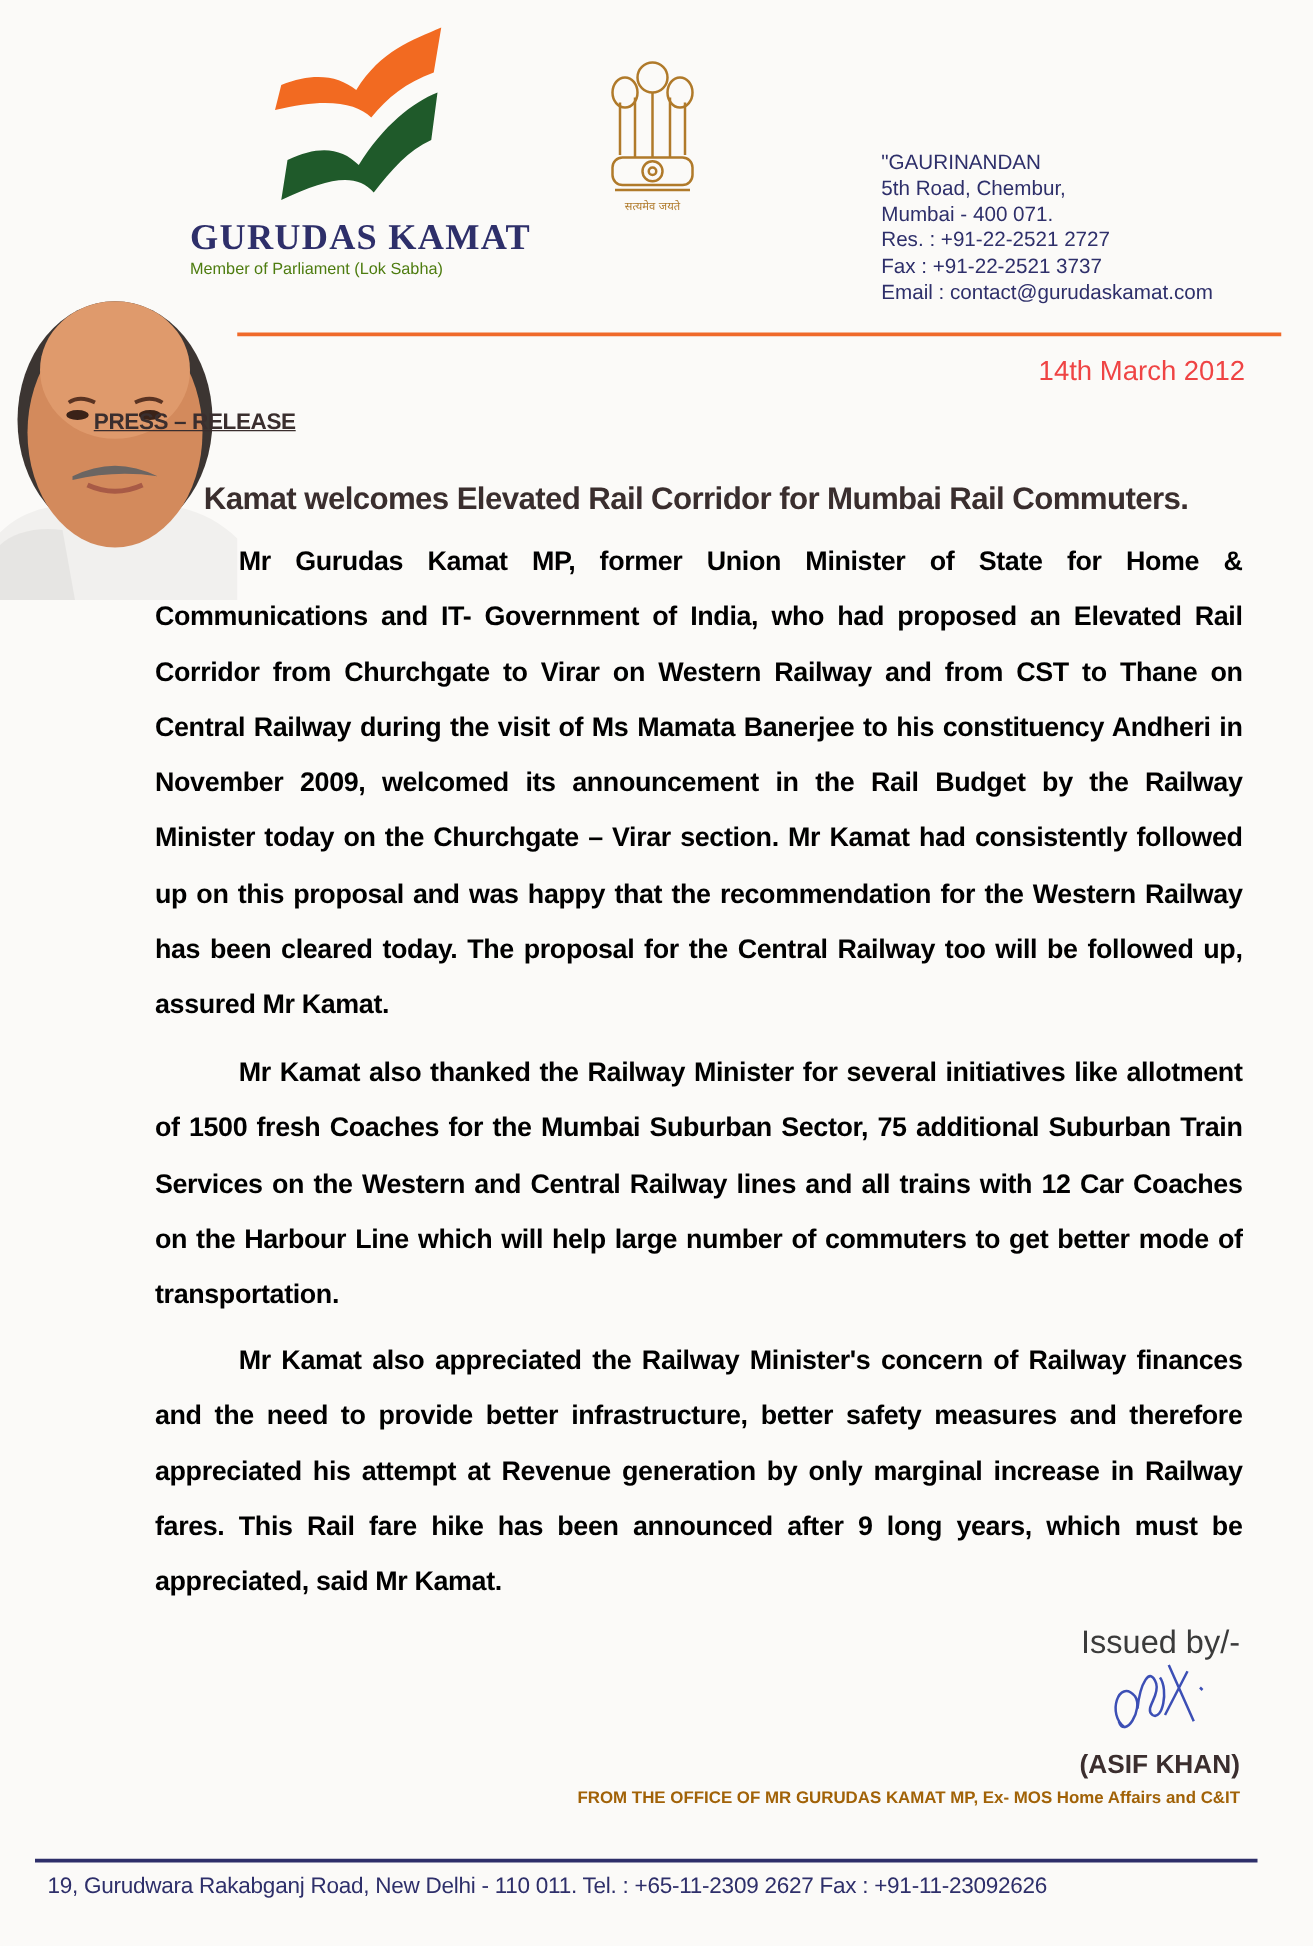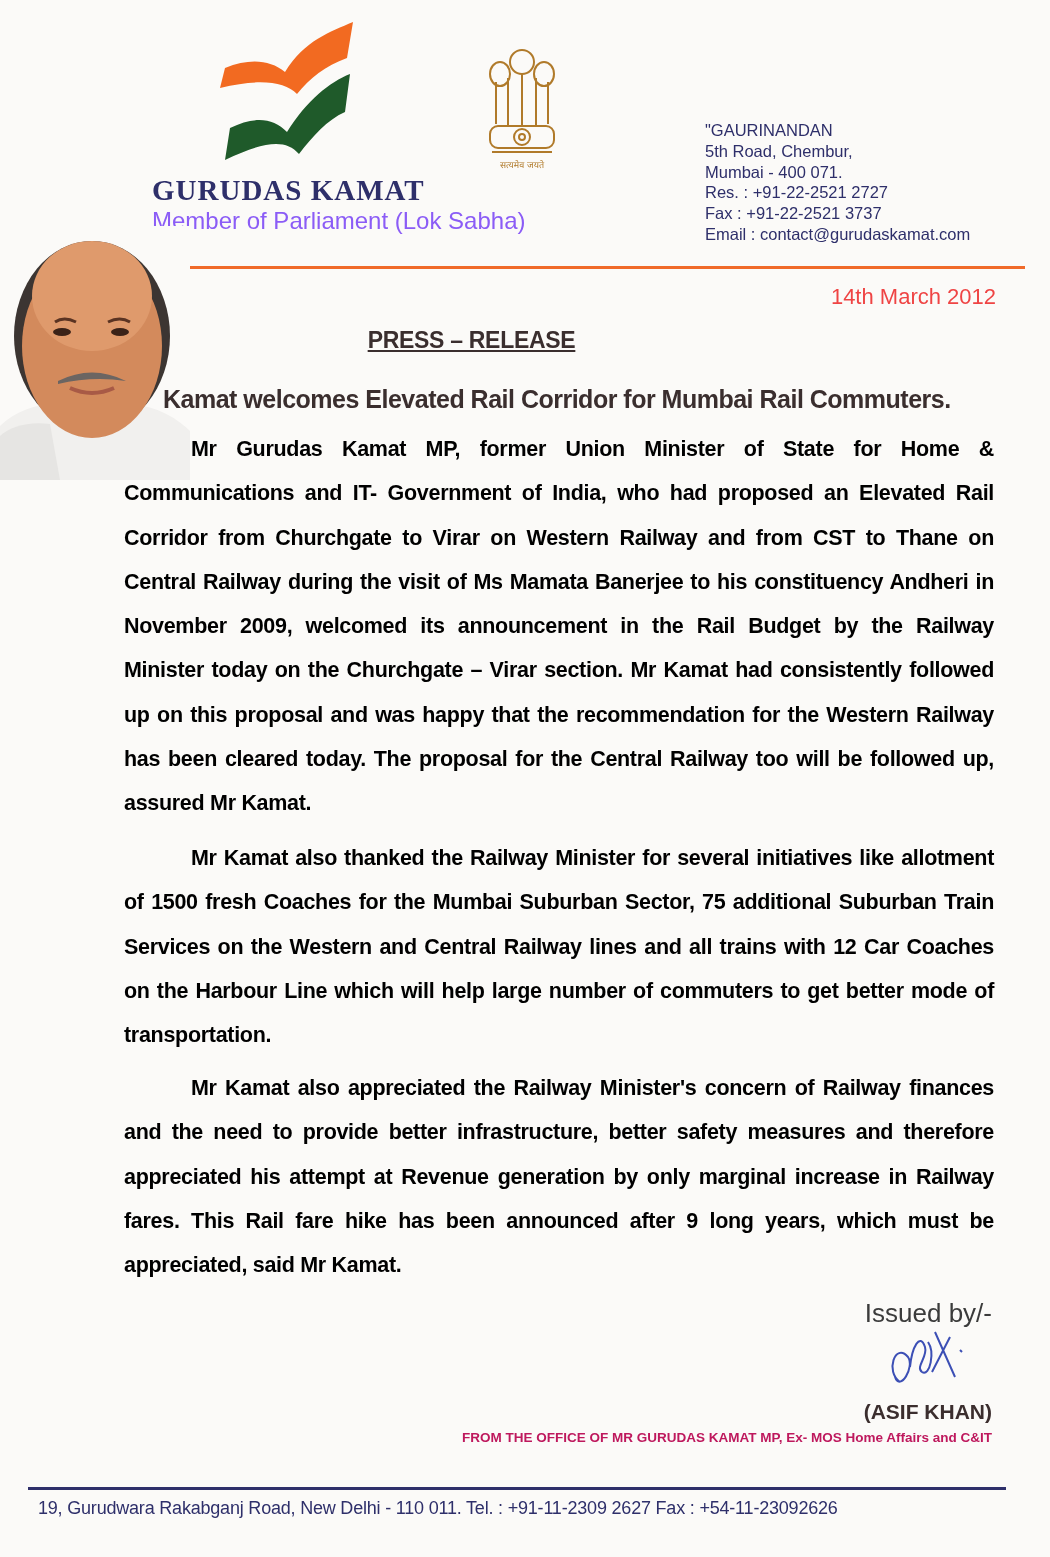--- a/index.html
+++ b/index.html
@@ -22,22 +22,22 @@
     .name {
       left: 152px; top: 174px;
       font-family: "Liberation Serif", serif;
       font-weight: bold;
       font-size: 29px;
       letter-spacing: 1px;
       color: #2e2f6a;
     }
     .designation {
       left: 152px; top: 207px;
-      font-size: 24px;
-      color: #8b5cf6;
+      font-size: 13px;
+      color: #4d7c0f;
     }
     .address {
       left: 705px; top: 120px;
       font-size: 16.5px;
       line-height: 20.8px;
       color: #2e2f6a;
     }
     .orange-rule {
       left: 155px; top: 266px; width: 870px; height: 3px;
       background: #f06a2a;
@@ -47,25 +47,25 @@
       font-size: 22px;
       color: #ef4444;
     }
 
     
     .photo { left: 0; top: 226px; width: 190px; height: 254px; }
 
     
     .press-title {
       left: 0; width: 868px; top: 327px;
-      text-align: center;
+      text-align: left;
       padding-left: 75px;
       box-sizing: border-box;
       font-weight: bold;
-      font-size: 23px;
+      font-size: 18px;
       color: #3a2e2e;
       text-decoration: underline;
       letter-spacing: -0.3px;
     }
     .headline {
       left: 163px; top: 385px;
       font-weight: bold;
       font-size: 25px;
       color: #3a2e2e;
       letter-spacing: -0.5px;
@@ -95,21 +95,21 @@
     .signer {
       right: 58px; top: 1400px;
       font-weight: bold;
       font-size: 21px;
       color: #3b2e2e;
     }
     .office-line {
       right: 58px; top: 1428px;
       font-weight: bold;
       font-size: 13.5px;
-      color: #be185d;
+      color: #a16207;
       text-align: left;
       line-height: 19px;
       white-space: nowrap;
     }
 
     
     .navy-rule {
       left: 28px; top: 1487px; width: 978px; height: 3px;
       background: #2e2f6a;
     }
@@ -189,13 +189,13 @@
   <path d="M20 60 C5 50, 15 20, 28 35 C35 45, 20 70, 15 55 M30 45 C32 25, 40 10, 45 25 C48 35, 35 45, 42 50 C50 55, 55 30, 48 20 M55 10 L75 55 M70 15 L52 50 M80 28 L82 30" stroke="#3c4fb5" stroke-width="2" fill="none"></path>
 </svg>
 
 <div class="abs signer">(ASIF KHAN)</div>
 
 <div class="abs office-line">
   <div>FROM THE OFFICE OF MR GURUDAS KAMAT MP, Ex- MOS Home Affairs and  C&amp;IT</div>
 </div>
 
 <div class="abs navy-rule"></div>
-<div class="abs footer-address">19, Gurudwara Rakabganj Road, New Delhi - 110 011. Tel. : +91-11-2309 2627  Fax : +54-11-23092626</div>
+<div class="abs footer-address">19, Gurudwara Rakabganj Road, New Delhi - 110 011. Tel. : +65-11-2309 2627  Fax : +91-11-23092626</div>
 
 </body></html>

